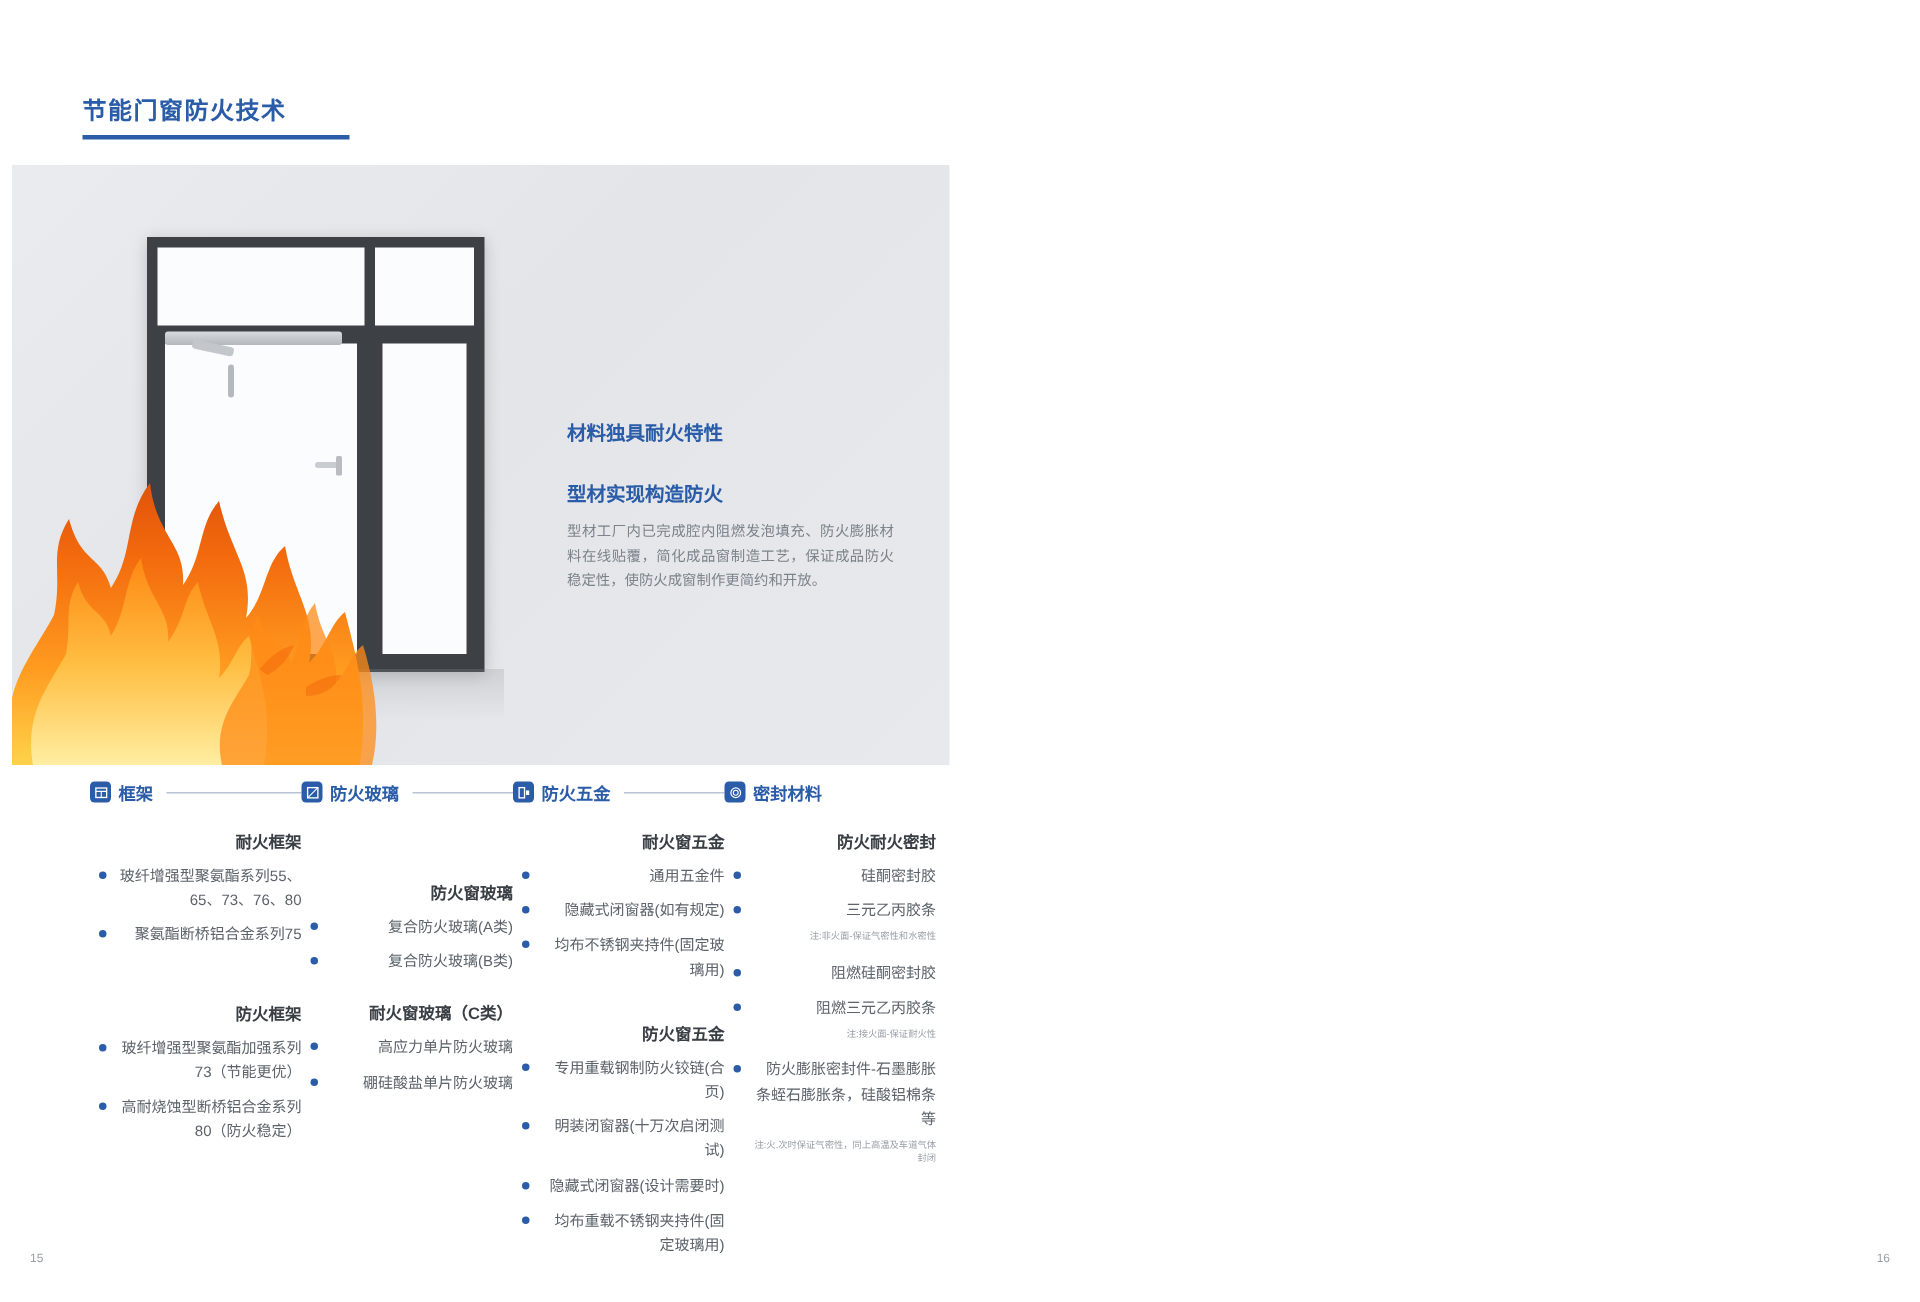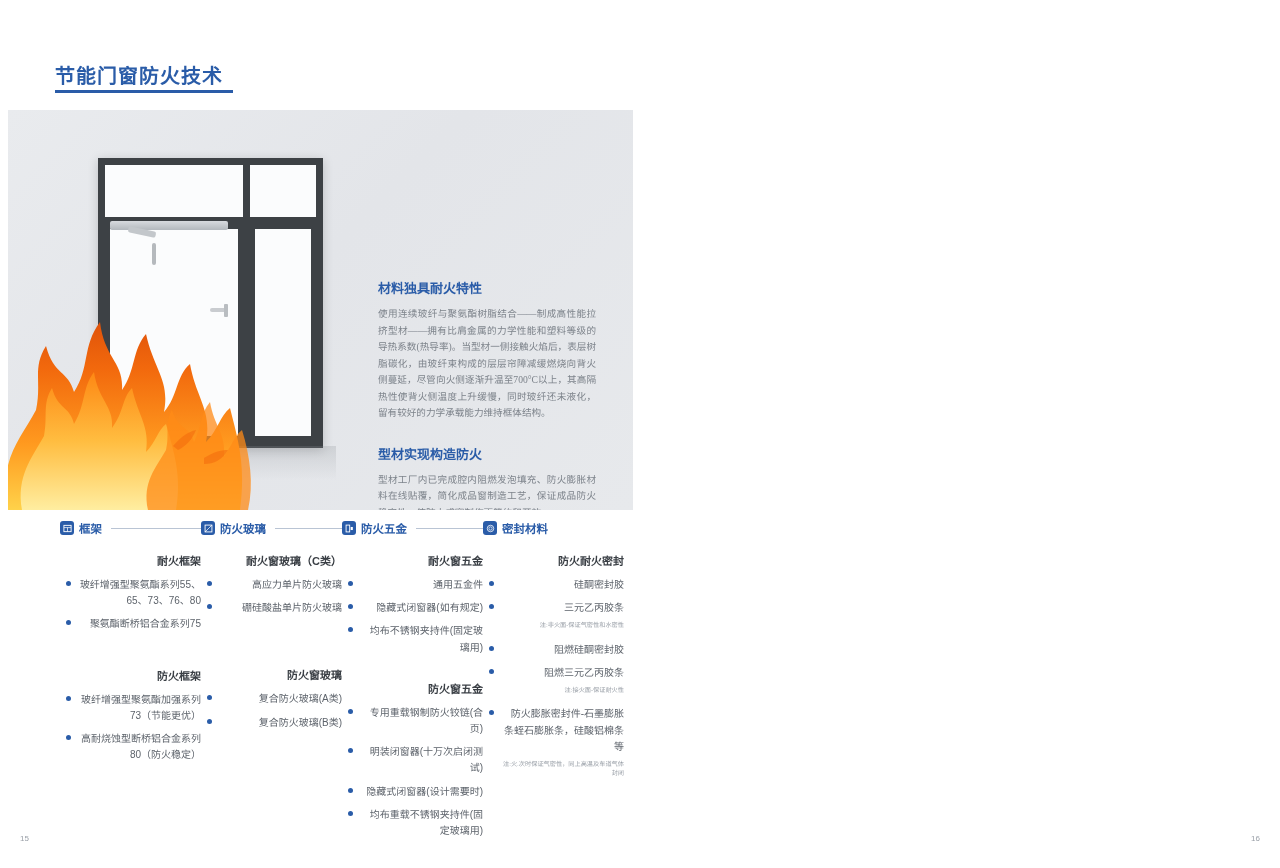--- a/index.html
+++ b/index.html
@@ -10,33 +10,32 @@
     overflow:hidden;
     position:relative;
   }
   .spread{position:absolute;inset:0;display:flex;}
   .page{position:relative;height:868px;box-sizing:border-box;}
   .page-left{width:640px;}
   .page-right{width:640px;}
 
   
   .sec-title{
-    color:#2a5ca8;font-size:20px;font-weight:bold;letter-spacing:1px;
+    color:#2a5ca8;font-size:16px;font-weight:bold;letter-spacing:1px;
   }
   .title-left{position:absolute;left:55px;top:60px;}
   .title-underline{
     position:absolute;height:3px;background:#2a5ca8;
   }
 
   
   .hero{
     position:absolute;left:8px;top:110px;width:625px;height:400px;
     background:linear-gradient(135deg,#e9ebee 0%,#e3e5e9 45%,#e7e9ec 100%);
     overflow:hidden;
-    font-family:Liberation Serif, serif;
   }
   .door{
     position:absolute;left:90px;top:48px;width:225px;height:290px;
     background:#3d4145;
     box-shadow:0 2px 10px rgba(0,0,0,.18);
   }
   .door-transom{
     position:absolute;left:7px;top:7px;right:7px;height:52px;display:flex;gap:7px;
   }
   .door-transom .gl{background:#fbfcfd;}
@@ -150,21 +149,20 @@
           </linearGradient>
         </defs>
         <path fill="url(#fg)" d="M10,260 C0,210 22,190 38,160 C44,132 34,118 48,96 C56,126 70,120 76,142 C92,118 84,96 102,72 C106,108 126,112 124,140 C138,120 134,100 148,84 C156,120 172,130 166,162 C180,146 178,126 192,114 C198,148 214,160 208,192 C220,180 222,166 232,158 C240,190 248,214 242,260 Z"></path>
         <path fill="url(#fg2)" opacity=".92" d="M24,260 C18,226 34,208 46,186 C50,166 44,154 54,138 C60,160 72,156 76,174 C88,154 84,138 96,122 C100,150 116,156 114,178 C126,162 124,148 134,138 C140,166 152,176 148,202 C158,192 160,180 168,174 C176,202 184,226 178,260 Z"></path>
         <path fill="#ff8b17" opacity=".75" d="M150,260 C144,232 158,218 168,200 C172,184 166,174 174,160 C180,180 192,176 196,192 C204,176 202,164 212,152 C216,176 228,184 226,206 C234,196 236,186 244,180 C252,206 256,234 250,260 Z"></path>
         <path fill="#f2690d" opacity=".55" d="M175,196 C184,186 190,182 198,180 C194,190 188,196 180,200 Z M206,208 C216,202 222,200 230,200 C224,210 216,214 206,214 Z"></path>
       </svg>
 
       <div class="hero-text">
         <div class="hero-h">材料独具耐火特性</div>
-        <div class="hero-p">使用连续玻纤与聚氨酯树脂结合——制成高性能拉挤型材——拥有比肩金属的力学性能和塑料等级的导热系数(热导率)。当型材一侧接触火焰后，表层树脂碳化，由玻纤束构成的层层帘障减缓燃烧向背火侧蔓延，尽管向火侧逐渐升温至700°C以上，其高隔热性使背火侧温度上升缓慢，同时玻纤还未液化，留有较好的力学承载能力维持框体结构。</div>
         <div class="hero-h2">型材实现构造防火</div>
         <div class="hero-p">型材工厂内已完成腔内阻燃发泡填充、防火膨胀材料在线贴覆，简化成品窗制造工艺，保证成品防火稳定性，使防火成窗制作更简约和开放。</div>
       </div>
     </div>
 
     <div class="comp-wrap">
 
       <div class="comp-col">
         <div class="comp-head">
           <span class="comp-badge">
@@ -193,29 +191,29 @@
         <div class="comp-head">
           <span class="comp-badge">
             <svg width="9" height="9" viewBox="0 0 10 10">
                 <rect x="1.2" y="1.2" width="7.6" height="7.6" fill="none" stroke="#fff" stroke-width="1"></rect>
                 <line x1="1.2" y1="8.8" x2="8.8" y2="1.2" stroke="#fff" stroke-width=".8"></line>
               </svg>
           </span>
           <span class="comp-name">防火玻璃</span>
           <span class="comp-rule"></span>
         </div>
-        <div class="grp">
-          <div class="grp-title">耐火窗玻璃（C类）</div>
-          <div class="li">高应力单片防火玻璃</div>
-          <div class="li">硼硅酸盐单片防火玻璃</div>
-        </div>
         <div class="grp" style="margin-top:50px">
           <div class="grp-title">防火窗玻璃</div>
           <div class="li">复合防火玻璃(A类)</div>
           <div class="li">复合防火玻璃(B类)</div>
+        </div>
+        <div class="grp">
+          <div class="grp-title">耐火窗玻璃（C类）</div>
+          <div class="li">高应力单片防火玻璃</div>
+          <div class="li">硼硅酸盐单片防火玻璃</div>
         </div>
       </div>
 
       <div class="comp-col">
         <div class="comp-head">
           <span class="comp-badge">
             <svg width="9" height="9" viewBox="0 0 10 10">
                 <rect x="1.2" y="1.2" width="4" height="7.6" fill="none" stroke="#fff" stroke-width="1"></rect>
                 <rect x="6.3" y="3.3" width="2.4" height="3.4" fill="#fff"></rect>
               </svg>

